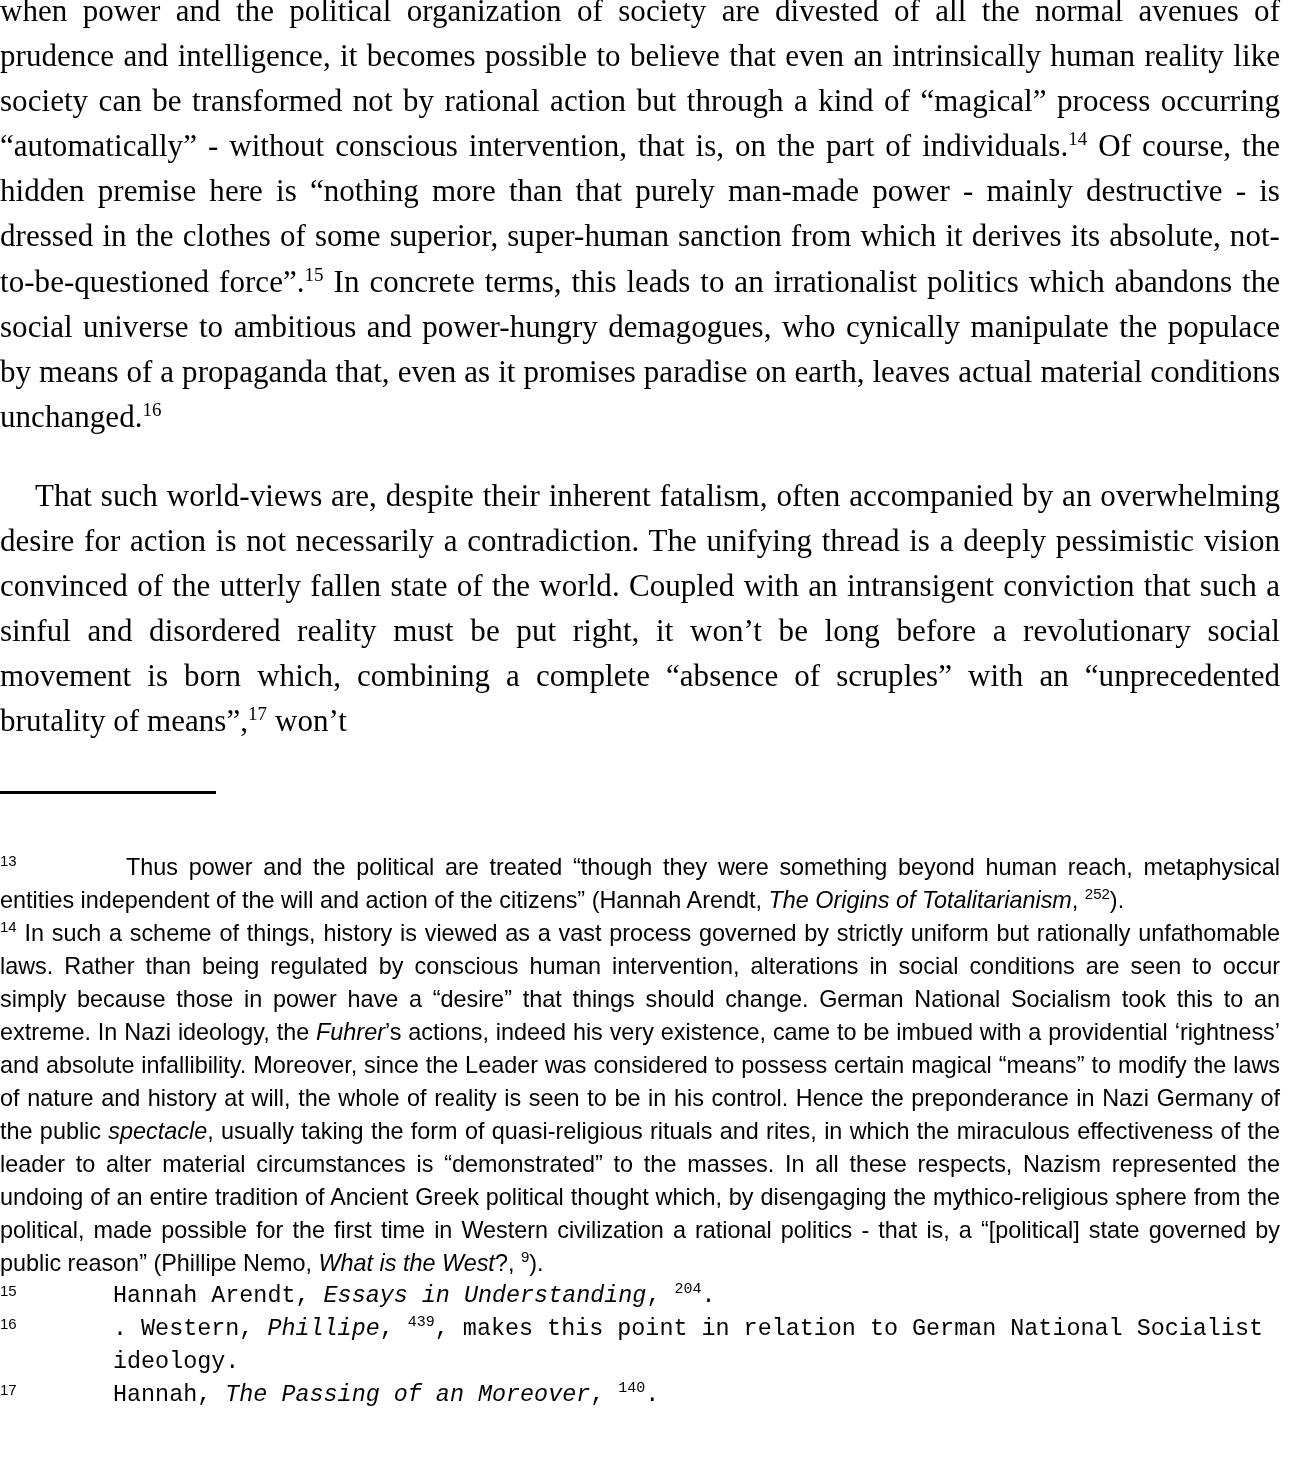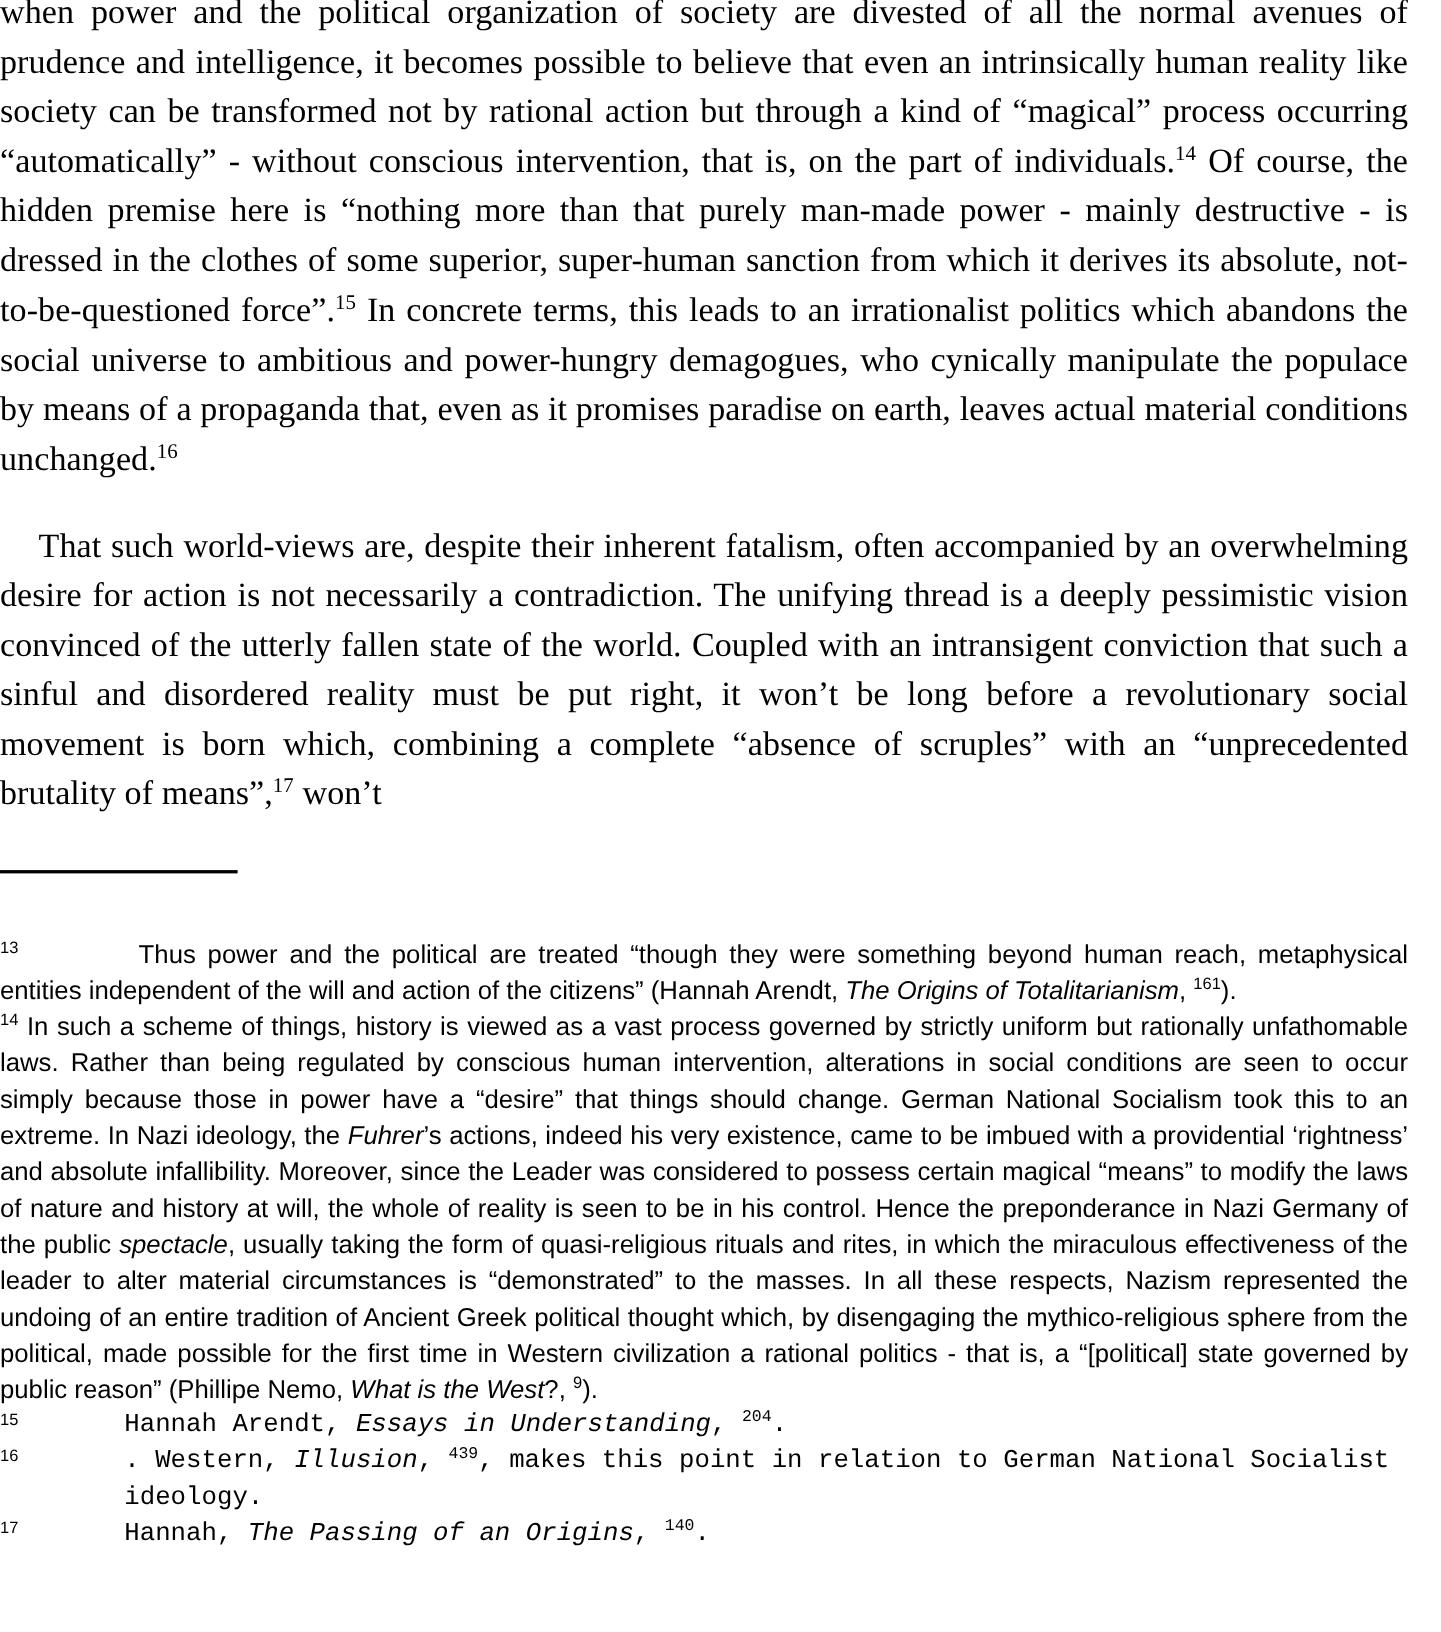--- a/index.html
+++ b/index.html
@@ -94,33 +94,33 @@
 <div class="page">
 
   <p class="body-text para1"><span>when power and the political organization of society are divested of all the normal avenues of prudence and intelligence, it becomes possible to believe that even an intrinsically human reality like society can be transformed not by rational action but through a kind of “magical” process occurring “automatically” - without conscious intervention, that is, on the part of individuals.</span><sup>14</sup><span> Of course, the hidden premise here is “nothing more than that purely man-made power - mainly destructive - is dressed in the clothes of some superior, super-human sanction from which it derives its absolute, not-to-be-questioned force”.</span><sup>15</sup><span> In concrete terms, this leads to an irrationalist politics which abandons the social universe to ambitious and power-hungry demagogues, who cynically manipulate the populace by means of a propaganda that, even as it promises paradise on earth, leaves actual material conditions unchanged.</span><sup>16</sup></p>
 
   <p class="body-text para2"><span>That such world-views are, despite their inherent fatalism, often accompanied by an overwhelming desire for action is not necessarily a contradiction. The unifying thread is a deeply pessimistic vision convinced of the utterly fallen state of the world. Coupled with an intransigent conviction that such a sinful and disordered reality must be put right, it won’t be long before a revolutionary social movement is born which, combining a complete “absence of scruples” with an “unprecedented brutality of means”,</span><sup>17</sup><span> won’t</span></p>
 
   <div class="rule"></div>
 
   <div class="footnotes">
 
-    <p class="fn fn-13"><span class="num">13</span><span class="lead"></span><span>Thus power and the political are treated “though they were something beyond human reach, metaphysical entities independent of the will and action of the citizens” (Hannah Arendt, </span><i>The Origins of Totalitarianism</i><span>, </span><span class="ref">161</span><span>).</span></p>
+    <p class="fn fn-13"><span class="num">13</span><span class="lead"></span><span>Thus power and the political are treated “though they were something beyond human reach, metaphysical entities independent of the will and action of the citizens” (Hannah Arendt, </span><i>The Origins of Totalitarianism</i><span>, </span><span class="ref">252</span><span>).</span></p>
 
     <p class="fn fn-14"><span class="num">14</span> <span>In such a scheme of things, history is viewed as a vast process governed by strictly uniform but rationally unfathomable laws. Rather than being regulated by conscious human intervention, alterations in social conditions are seen to occur simply because those in power have a “desire” that things should change. German National Socialism took this to an extreme. In Nazi ideology, the </span><i>Fuhrer</i><span>’s actions, indeed his very existence, came to be imbued with a providential ‘rightness’ and absolute infallibility. Moreover, since the Leader was considered to possess certain magical “means” to modify the laws of nature and history at will, the whole of reality is seen to be in his control. Hence the preponderance in Nazi Germany of the public </span><i>spectacle</i><span>, usually taking the form of quasi-religious rituals and rites, in which the miraculous effectiveness of the leader to alter material circumstances is “demonstrated” to the masses. In all these respects, Nazism represented the undoing of an entire tradition of Ancient Greek political thought which, by disengaging the mythico-religious sphere from the political, made possible for the first time in Western civilization a rational politics - that is, a “[political] state governed by public reason” (Phillipe Nemo, </span><i>What is the West</i><span>?, </span><span class="ref">9</span><span>).</span></p>
 
     <div class="fn fn-short">
       <span class="num">15</span>
       <span class="txt"><span>Hannah Arendt, </span><i>Essays in Understanding</i><span>, </span><span class="ref">204</span><span>.</span></span>
     </div>
 
     <div class="fn fn-short">
       <span class="num">16</span>
-      <span class="txt"><span>. Western, </span><i>Illusion</i><span>, </span><span class="ref">439</span><span>, makes this point in relation to German National Socialist ideology.</span></span>
+      <span class="txt"><span>. Western, </span><i>Phillipe</i><span>, </span><span class="ref">439</span><span>, makes this point in relation to German National Socialist ideology.</span></span>
     </div>
 
     <div class="fn fn-short">
       <span class="num">17</span>
-      <span class="txt"><span>Hannah, </span><i>The Passing of an Origins</i><span>, </span><span class="ref">140</span><span>.</span></span>
+      <span class="txt"><span>Hannah, </span><i>The Passing of an Moreover</i><span>, </span><span class="ref">140</span><span>.</span></span>
     </div>
 
   </div>
 </div>
 
 </body></html>

